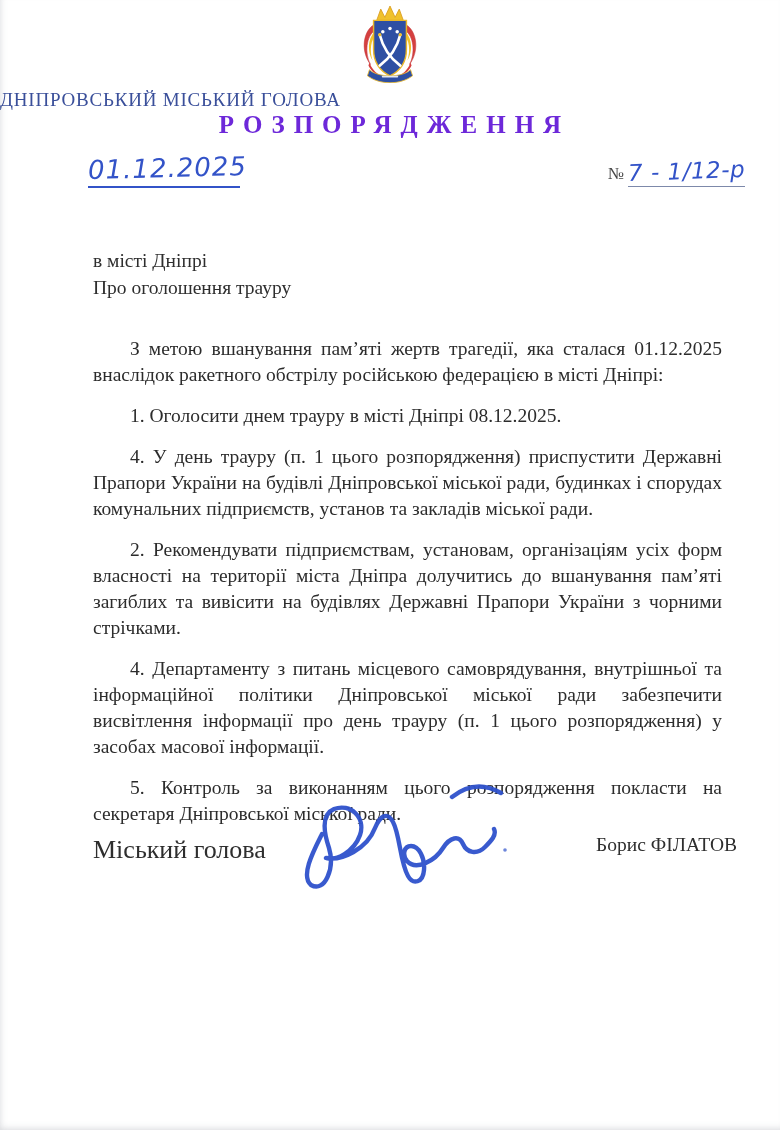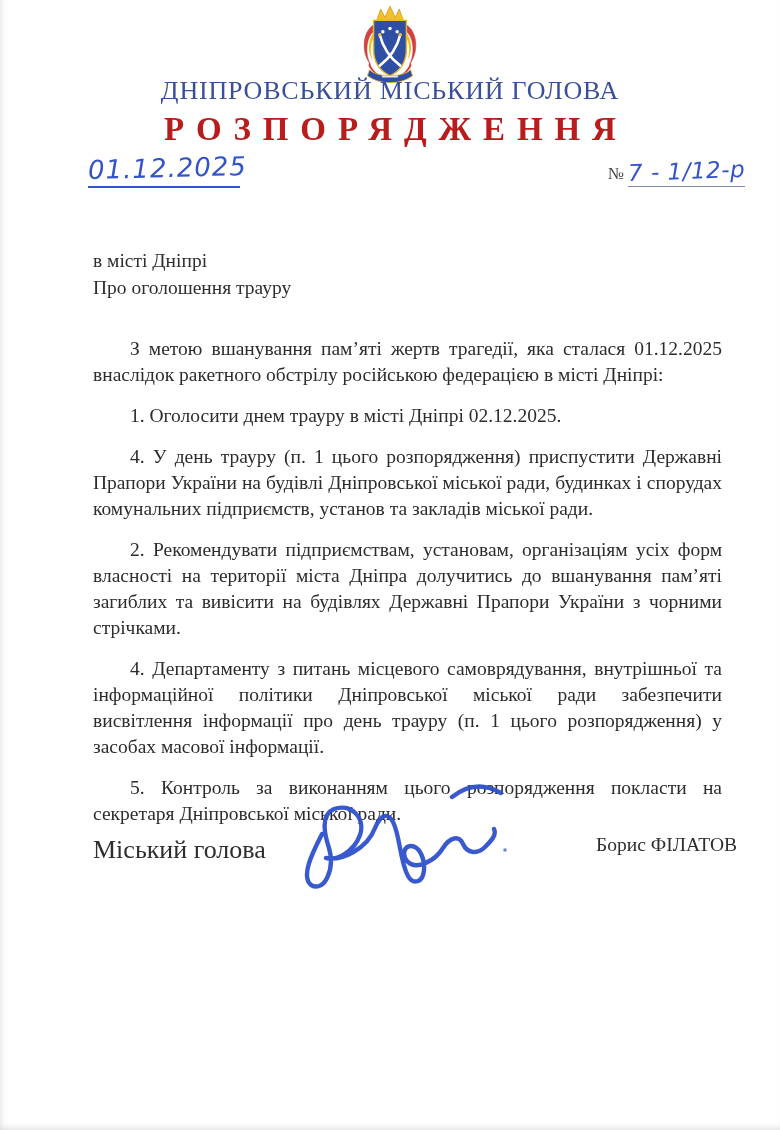--- a/index.html
+++ b/index.html
@@ -24,37 +24,37 @@
     box-shadow: inset 3px -4px 7px -3px rgba(110,115,130,0.28);
     pointer-events: none;
   }
   .emblem {
     position: absolute;
     left: 357px;
     top: 5px;
   }
   .org-title {
     position: absolute;
-    top: 76px;
+    top: 89px;
     left: 0;
     width: 100%;
-    text-align: center;
-    font-size: 26px;
+    text-align: left;
+    font-size: 19px;
     color: #3a4f9a;
     letter-spacing: 0.8px;
   }
   .doc-type {
     position: absolute;
     top: 111px;
     left: 0;
     width: 100%;
     text-align: center;
-    font-size: 33px;
+    font-size: 25px;
     font-weight: bold;
-    color: #b91c1c;
+    color: #6d28d9;
     letter-spacing: 0.36em;
     text-indent: 0.36em;
   }
   .handwriting {
     font-family: "DejaVu Sans", sans-serif;
     font-style: italic;
     color: #3353c8;
     display: inline-block;
   }
   .date-block {
@@ -179,21 +179,21 @@
     <span class="num-label">№</span><span class="num-value-wrap"><span class="handwriting">7 - 1/12-р</span></span>
   </div>
 
   <div class="subject">
     <div>в місті Дніпрі</div>
     <div>Про оголошення трауру</div>
   </div>
 
   <div class="body-text">
     <p>З метою вшанування пам’яті жертв трагедії, яка сталася 01.12.2025 внаслідок ракетного обстрілу російською федерацією в місті Дніпрі:</p>
-    <p>1. Оголосити днем трауру в місті Дніпрі 02.12.2025.</p>
+    <p>1. Оголосити днем трауру в місті Дніпрі 08.12.2025.</p>
     <p>4. У день трауру (п. 1 цього розпорядження) приспустити Державні Прапори України на будівлі Дніпровської міської ради, будинках і спорудах комунальних підприємств, установ та закладів міської ради.</p>
     <p>2. Рекомендувати підприємствам, установам, організаціям усіх форм власності на території міста Дніпра долучитись до вшанування пам’яті загиблих та вивісити на будівлях Державні Прапори України з чорними стрічками.</p>
     <p>4. Департаменту з питань місцевого самоврядування, внутрішньої та інформаційної політики Дніпровської міської ради забезпечити висвітлення інформації про день трауру (п. 1 цього розпорядження) у засобах масової інформації.</p>
     <p>5. Контроль за виконанням цього розпорядження покласти на секретаря Дніпровської міської ради.</p>
   </div>
 
   <div class="sig-title">Міський голова</div>
 
   <div class="signature-svg">
     <svg width="240" height="120" viewBox="0 0 240 120" xmlns="http://www.w3.org/2000/svg">

